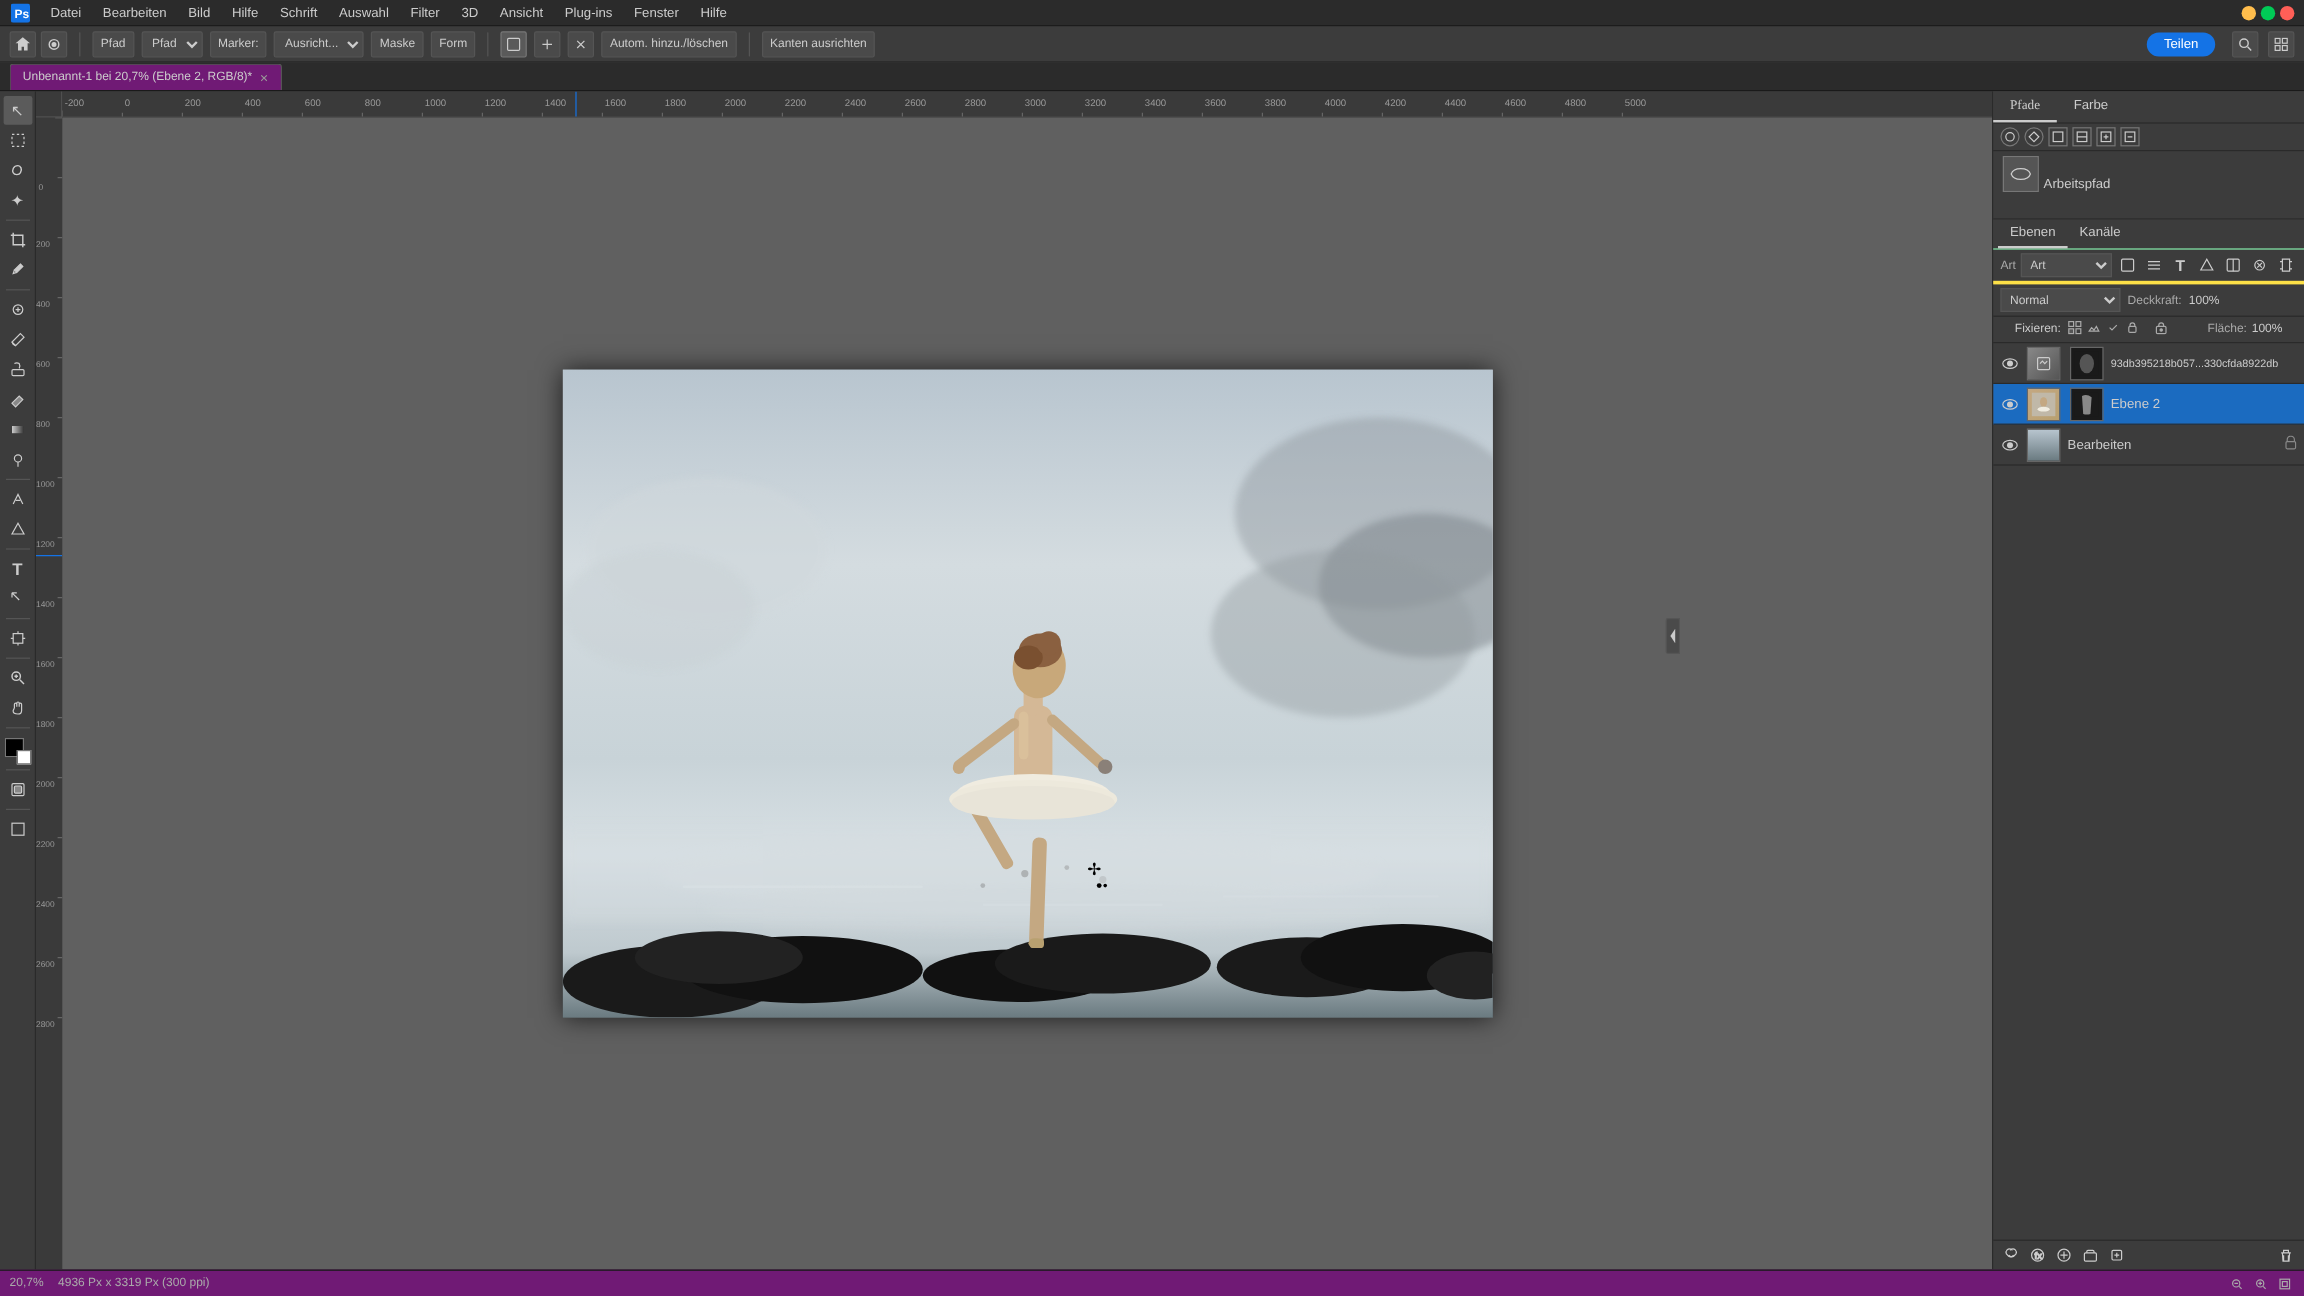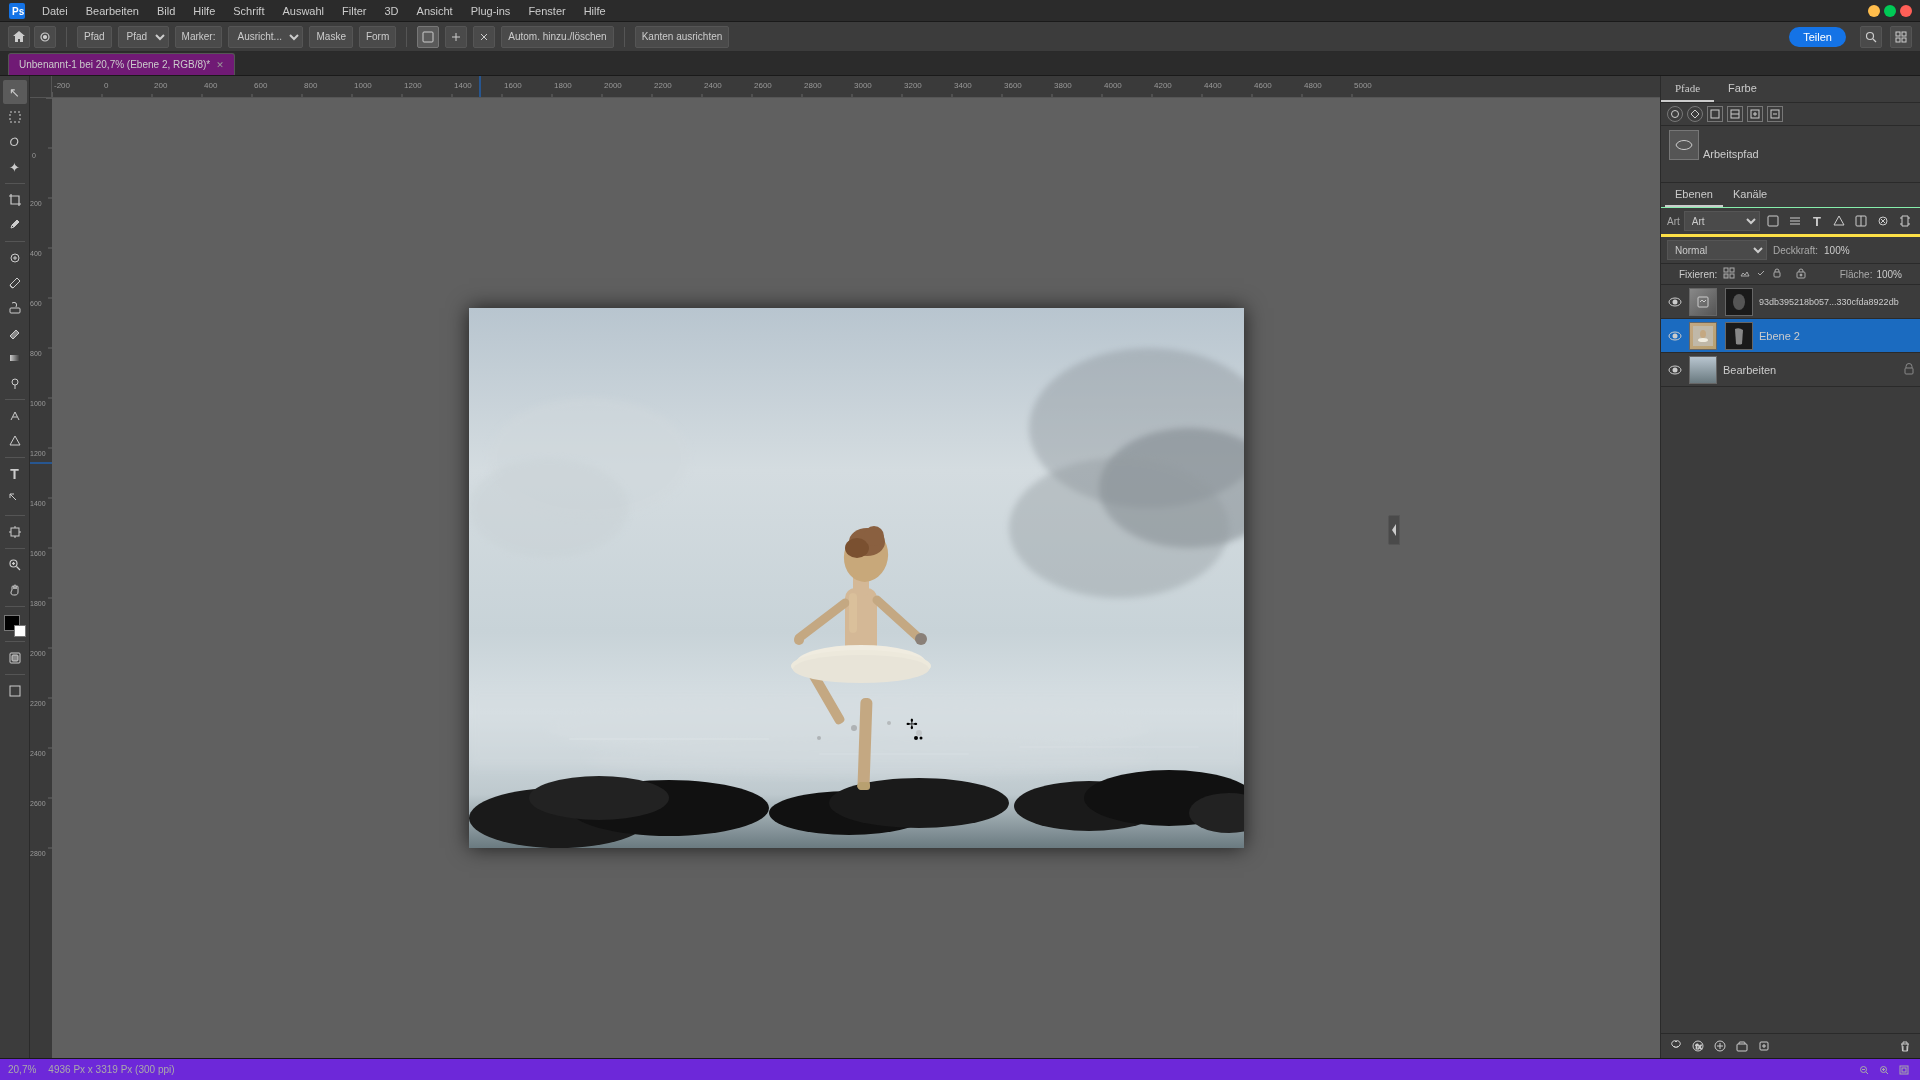--- a/index.html
+++ b/index.html
@@ -270,21 +270,21 @@
 
     .canvas-image {
       display: block;
       background: linear-gradient(180deg, #b8c5cf 0%, #d4dce0 20%, #c9d4d9 40%, #bdc9cf 60%, #d8e0e4 75%, #8a9aa0 90%, #5a6a70 100%);
       position: relative;
       overflow: hidden;
     }
 
     
     .status-bar {
-      background: #6d28d9;
+      background: #701a75;
       height: 22px;
       border-top: 1px solid #1a1a1a;
       display: flex;
       align-items: center;
       padding: 0 8px;
       gap: 12px;
       flex-shrink: 0;
       font-size: 10px;
       color: #aaa;
     }

